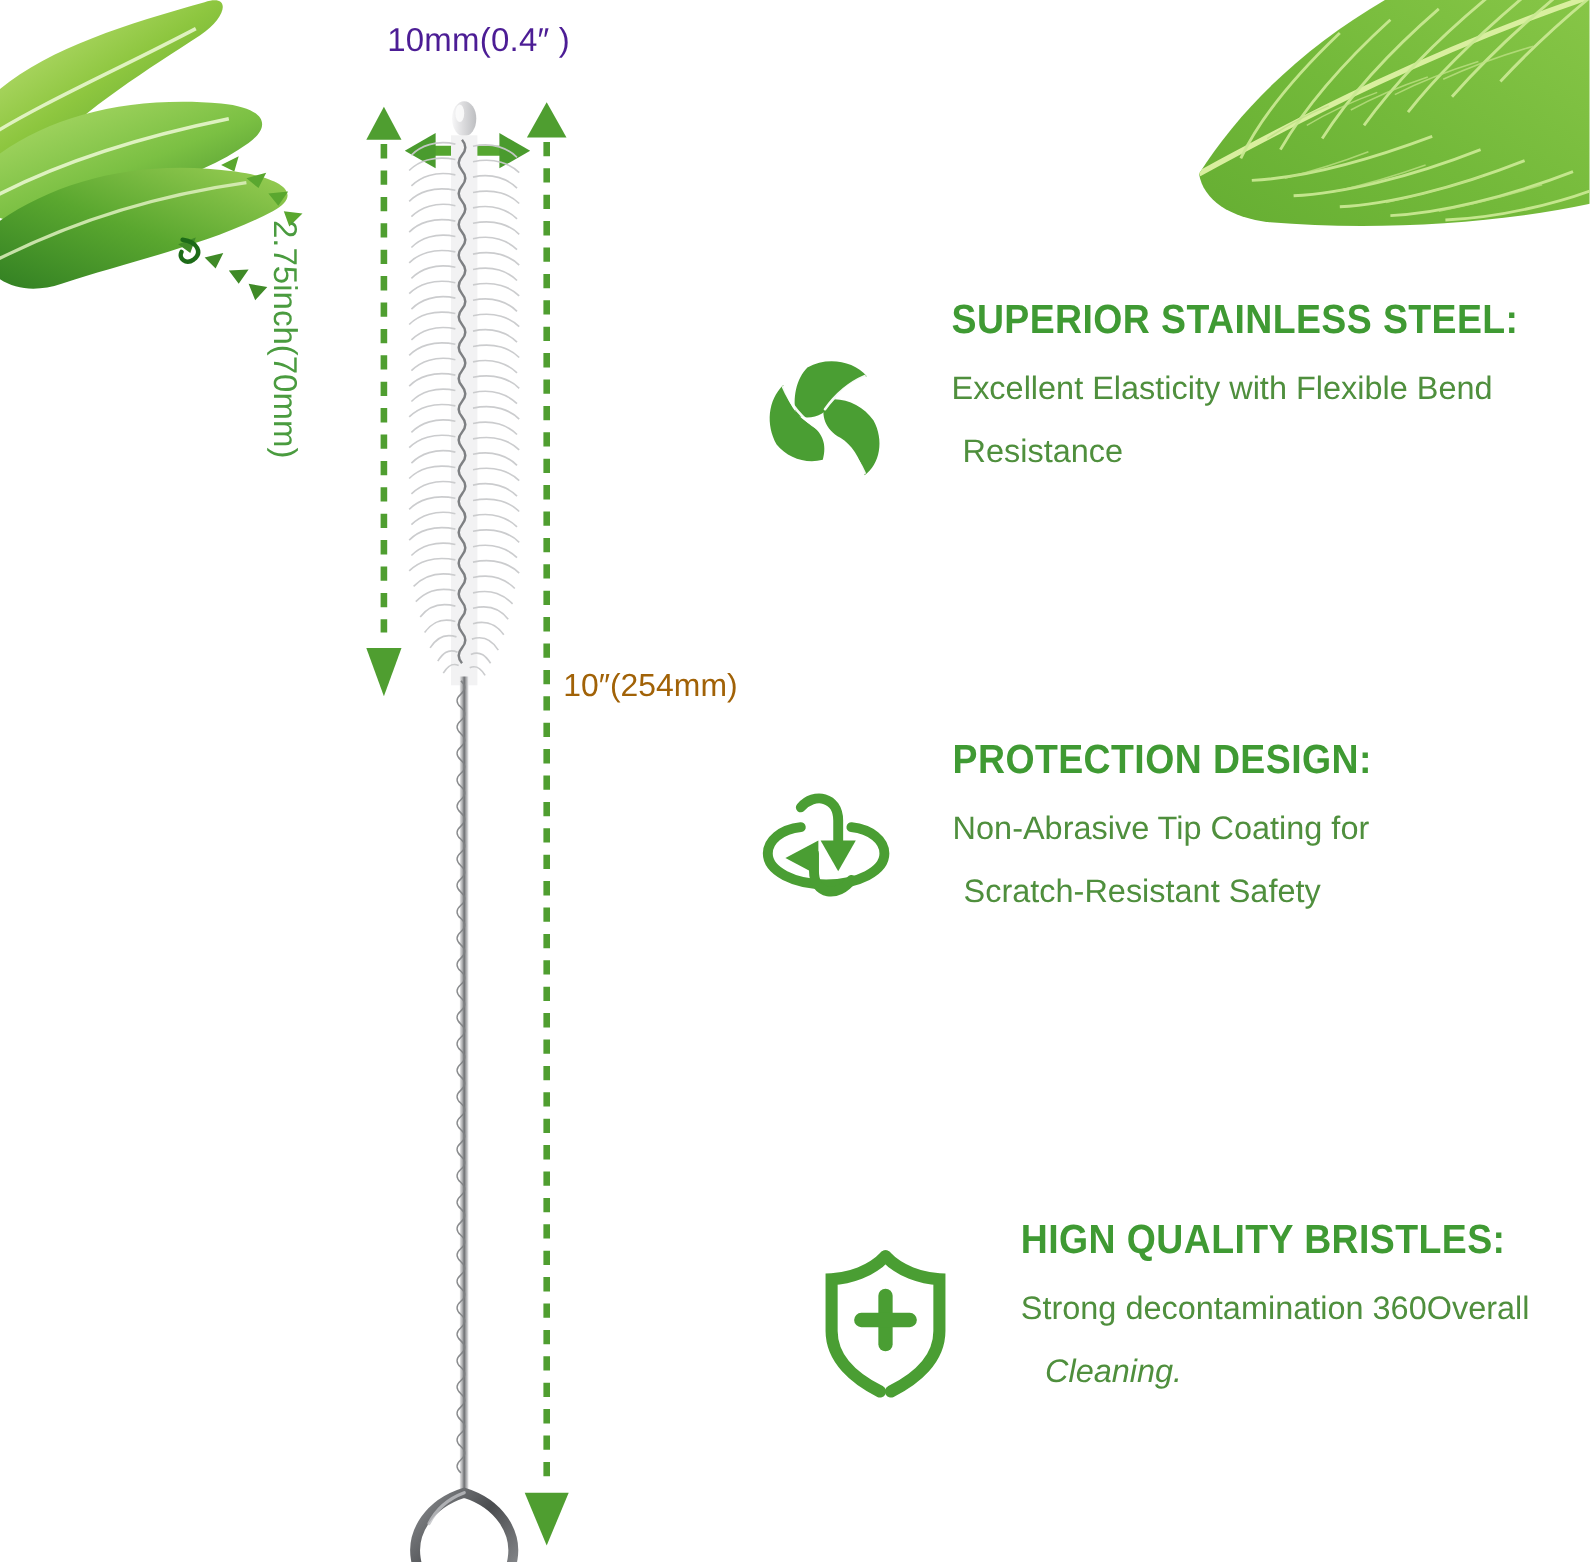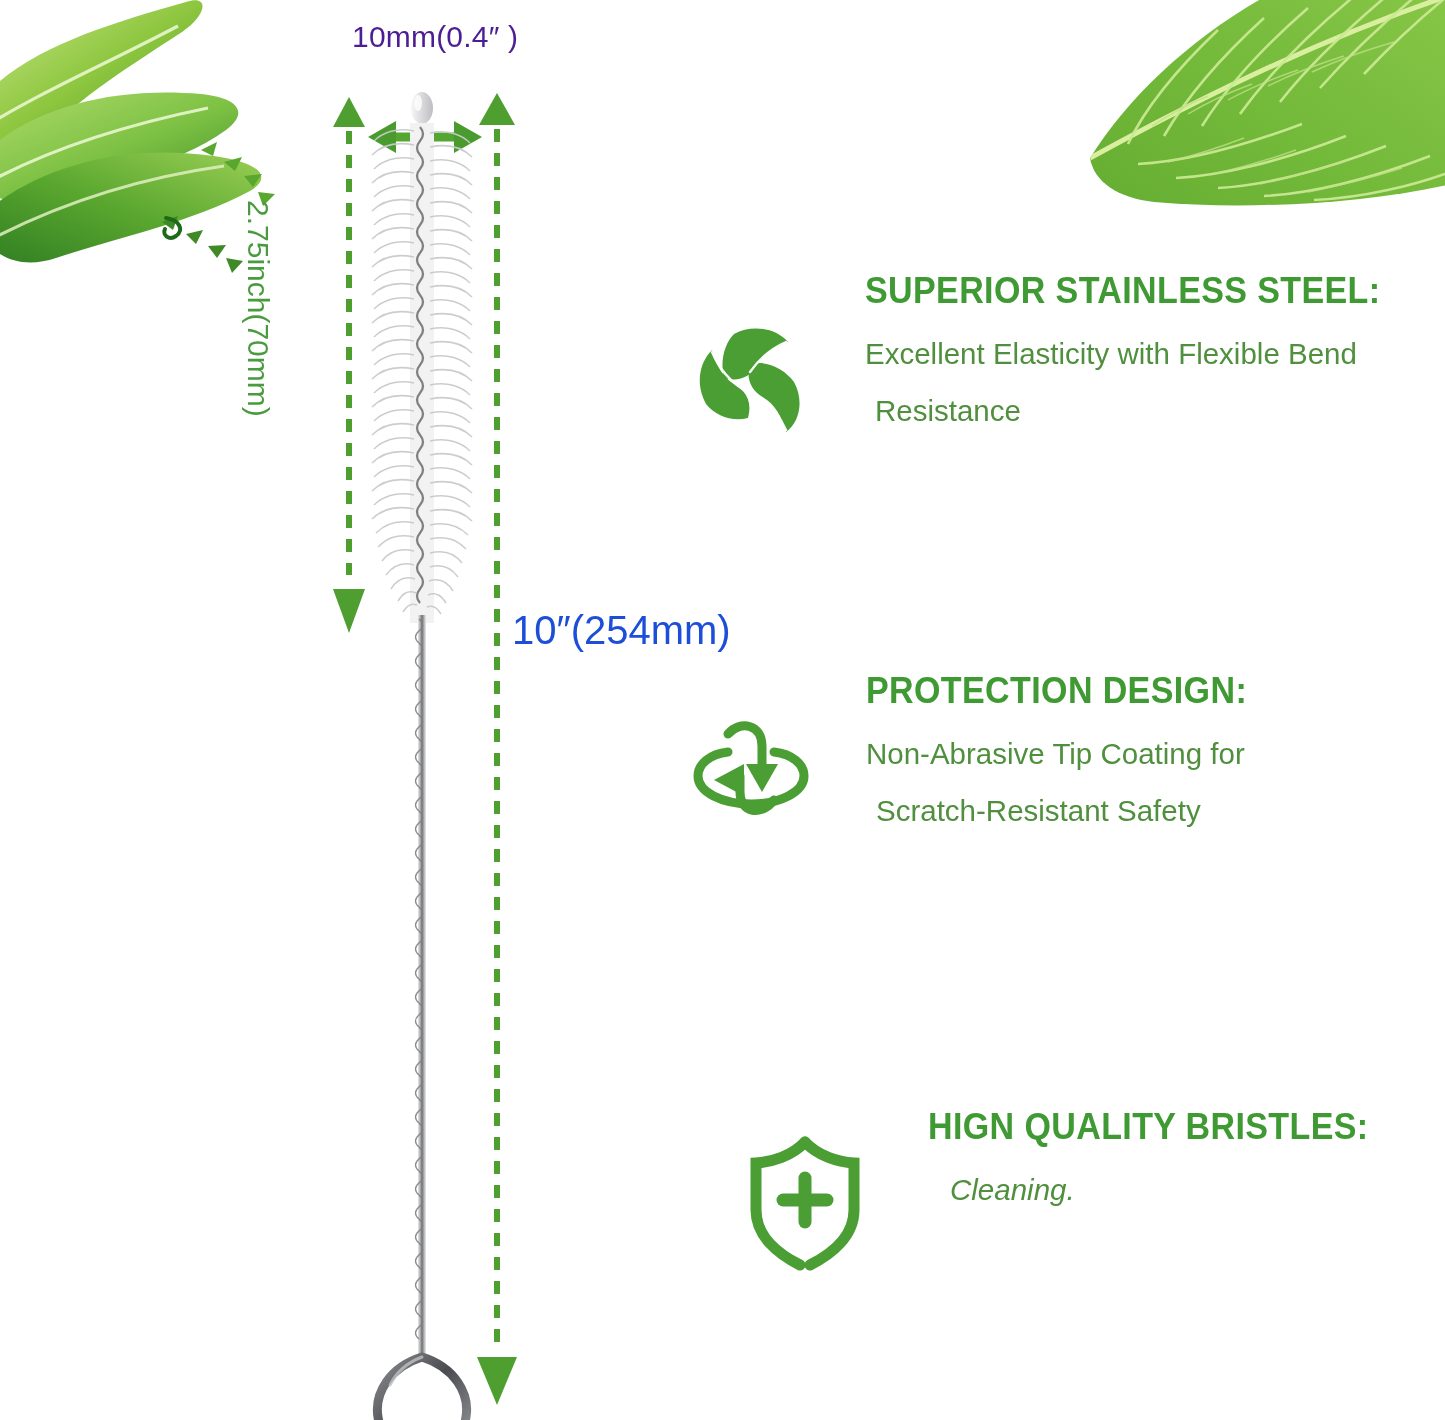--- a/index.html
+++ b/index.html
@@ -15,21 +15,21 @@
   
   .product{position:absolute;left:330px;top:75px;width:215px;height:1345px;}
 
   
   .dim-top-label{position:absolute;left:352px;top:20px;width:210px;
       font-size:30px;color:#4c1d95;letter-spacing:.2px;white-space:nowrap;}
   .dim-left-label{position:absolute;left:275px;top:200px;
       font-size:30px;color:#4a9b3f;white-space:nowrap;
       transform:rotate(90deg);transform-origin:left top;}
   .dim-right-label{position:absolute;left:512px;top:608px;
-      font-size:40px;color:#1d4ed8;white-space:nowrap;}
+      font-size:29px;color:#a16207;white-space:nowrap;}
 
   
   .feature{position:absolute;display:flex;align-items:flex-start;}
   .f1{left:690px;top:272px;}
   .f2{left:688px;top:672px;}
   .f3{left:742px;top:1108px;}
 
   .f-icon{flex:0 0 auto;}
   .f1 .f-icon{width:120px;height:120px;margin-top:48px;margin-right:55px;}
   .f2 .f-icon{width:126px;height:126px;margin-top:42px;margin-right:52px;}
@@ -332,18 +332,19 @@
       <svg viewBox="0 0 126 148" width="126" height="148">
         <path d="M63 10 C50 24 30 30 14 31 L14 78 C14 104 36 122 58 133" fill="none" stroke="#4a9e33" stroke-width="11" stroke-linecap="round"></path>
         <path d="M63 10 C76 24 96 30 112 31 L112 78 C112 104 90 122 68 133" fill="none" stroke="#4a9e33" stroke-width="11" stroke-linecap="round"></path>
         <path d="M63 46 L63 90" stroke="#4a9e33" stroke-width="13" stroke-linecap="round"></path>
         <path d="M41 68 L85 68" stroke="#4a9e33" stroke-width="13" stroke-linecap="round"></path>
       </svg>
     </div>
     <div class="f-text">
       <div class="f-head">HIGN QUALITY BRISTLES:</div>
       <div class="f-body">
+        <span>Strong decontamination 360Overall</span>
         <span class="ln2">Cleaning.</span>
       </div>
     </div>
   </div>
 
 </div>
 
 </body></html>

